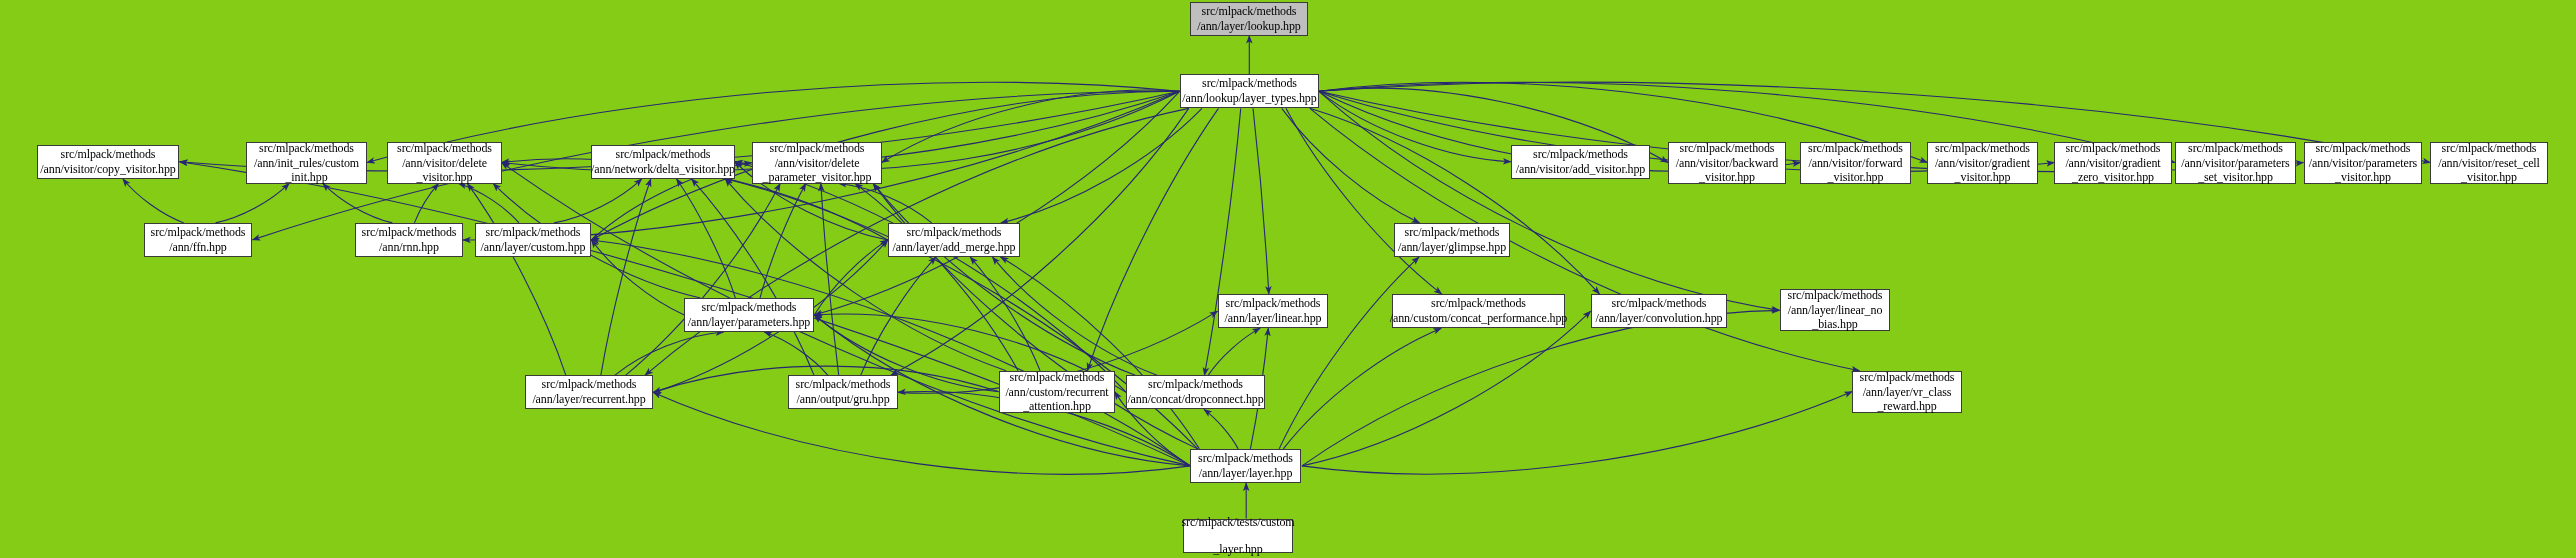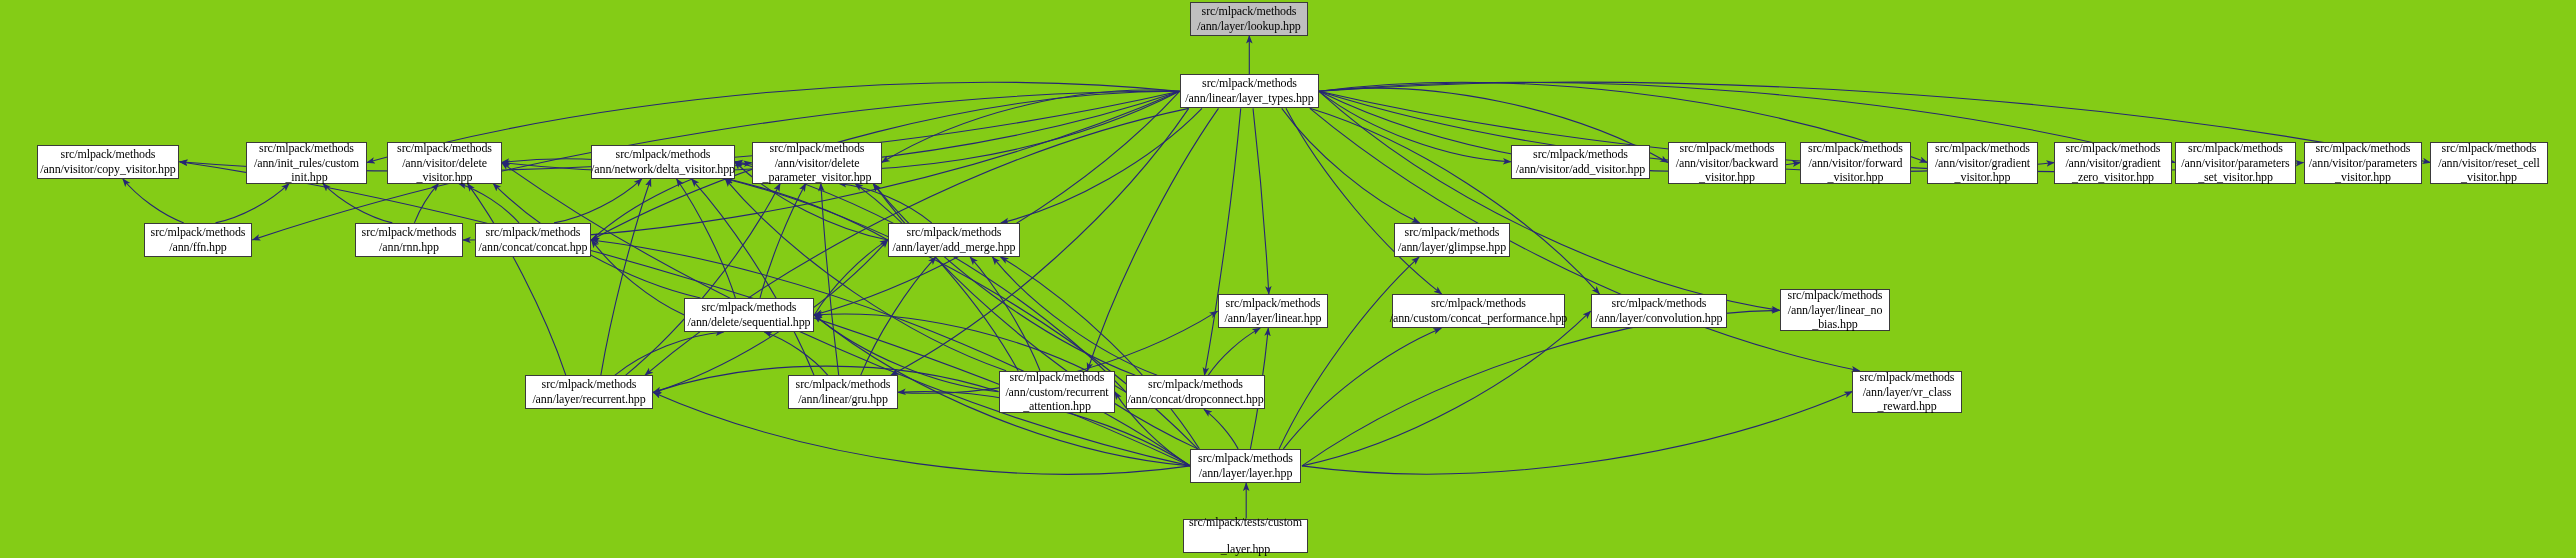--- a/index.html
+++ b/index.html
@@ -138,46 +138,46 @@
         <path d="M1290,506 C1156.1000002513615,461.70011210720065 977.7000002513614,462.10011210720063 844,507" marker-end="url(#arrow)"></path>
         <path d="M1538,602 C1321.6626295807102,632.9456323261791 1044.0626295807103,594.9456323261791 844,507" marker-end="url(#arrow)"></path>
         <path d="M1538,602 C1433.813479050974,536.8400517761241 1282.613479050974,498.8400517761241 1160,507" marker-end="url(#arrow)"></path>
         <path d="M1538,602 C1501.7421576187987,580.2007140974762 1462.542157618799,541.8007140974761 1440,506" marker-end="url(#arrow)"></path>
         <path d="M1599.6,580 C1589.680145745931,561.8052070201932 1572.0001457459311,541.4052070201931 1555.4,529" marker-end="url(#arrow)"></path>
         <path d="M1610,670 C1610,656.2 1610,637.8 1610,624" marker-end="url(#arrow)"></path>
       </g>
   </svg>
   <div id="nodes">
       <div class="node root" style="left: 1190px; top: 1.5px; width: 118px; height: 34px;"><span class="ln">src/mlpack/methods</span><span class="ln">/ann/layer/lookup.hpp</span></div>
-      <div class="node" style="left: 1180px; top: 74px; width: 139px; height: 34px;"><span class="ln">src/mlpack/methods</span><span class="ln">/ann/linear/layer_types.hpp</span></div>
+      <div class="node" style="left: 1180px; top: 74px; width: 139px; height: 34px;"><span class="ln">src/mlpack/methods</span><span class="ln">/ann/lookup/layer_types.hpp</span></div>
       <div class="node" style="left: 37px; top: 145px; width: 142px; height: 34px;"><span class="ln">src/mlpack/methods</span><span class="ln">/ann/visitor/copy_visitor.hpp</span></div>
       <div class="node" style="left: 246px; top: 142px; width: 121px; height: 42px;"><span class="ln">src/mlpack/methods</span><span class="ln">/ann/init_rules/custom</span><span class="ln">_init.hpp</span></div>
       <div class="node" style="left: 387px; top: 142px; width: 115px; height: 42px;"><span class="ln">src/mlpack/methods</span><span class="ln">/ann/visitor/delete</span><span class="ln">_visitor.hpp</span></div>
       <div class="node" style="left: 591px; top: 145px; width: 144px; height: 34px;"><span class="ln">src/mlpack/methods</span><span class="ln">/ann/network/delta_visitor.hpp</span></div>
       <div class="node" style="left: 752px; top: 142px; width: 130px; height: 42px;"><span class="ln">src/mlpack/methods</span><span class="ln">/ann/visitor/delete</span><span class="ln">_parameter_visitor.hpp</span></div>
       <div class="node" style="left: 1511px; top: 145px; width: 139px; height: 34px;"><span class="ln">src/mlpack/methods</span><span class="ln">/ann/visitor/add_visitor.hpp</span></div>
       <div class="node" style="left: 1668px; top: 142px; width: 118px; height: 42px;"><span class="ln">src/mlpack/methods</span><span class="ln">/ann/visitor/backward</span><span class="ln">_visitor.hpp</span></div>
       <div class="node" style="left: 1800px; top: 142px; width: 111px; height: 42px;"><span class="ln">src/mlpack/methods</span><span class="ln">/ann/visitor/forward</span><span class="ln">_visitor.hpp</span></div>
       <div class="node" style="left: 1927px; top: 142px; width: 111px; height: 42px;"><span class="ln">src/mlpack/methods</span><span class="ln">/ann/visitor/gradient</span><span class="ln">_visitor.hpp</span></div>
       <div class="node" style="left: 2054px; top: 142px; width: 118px; height: 42px;"><span class="ln">src/mlpack/methods</span><span class="ln">/ann/visitor/gradient</span><span class="ln">_zero_visitor.hpp</span></div>
       <div class="node" style="left: 2175px; top: 142px; width: 121px; height: 42px;"><span class="ln">src/mlpack/methods</span><span class="ln">/ann/visitor/parameters</span><span class="ln">_set_visitor.hpp</span></div>
       <div class="node" style="left: 2304px; top: 142px; width: 118px; height: 42px;"><span class="ln">src/mlpack/methods</span><span class="ln">/ann/visitor/parameters</span><span class="ln">_visitor.hpp</span></div>
       <div class="node" style="left: 2430px; top: 142px; width: 118px; height: 42px;"><span class="ln">src/mlpack/methods</span><span class="ln">/ann/visitor/reset_cell</span><span class="ln">_visitor.hpp</span></div>
       <div class="node" style="left: 144px; top: 223px; width: 108px; height: 34px;"><span class="ln">src/mlpack/methods</span><span class="ln">/ann/ffn.hpp</span></div>
       <div class="node" style="left: 355px; top: 223px; width: 108px; height: 34px;"><span class="ln">src/mlpack/methods</span><span class="ln">/ann/rnn.hpp</span></div>
-      <div class="node" style="left: 475px; top: 223px; width: 116px; height: 34px;"><span class="ln">src/mlpack/methods</span><span class="ln">/ann/concat/concat.hpp</span></div>
+      <div class="node" style="left: 475px; top: 223px; width: 116px; height: 34px;"><span class="ln">src/mlpack/methods</span><span class="ln">/ann/layer/custom.hpp</span></div>
       <div class="node" style="left: 888px; top: 223px; width: 132px; height: 34px;"><span class="ln">src/mlpack/methods</span><span class="ln">/ann/layer/add_merge.hpp</span></div>
       <div class="node" style="left: 1394px; top: 223px; width: 116px; height: 34px;"><span class="ln">src/mlpack/methods</span><span class="ln">/ann/layer/glimpse.hpp</span></div>
       <div class="node" style="left: 1218px; top: 294px; width: 110px; height: 34px;"><span class="ln">src/mlpack/methods</span><span class="ln">/ann/layer/linear.hpp</span></div>
       <div class="node" style="left: 1392px; top: 294px; width: 173px; height: 34px;"><span class="ln">src/mlpack/methods</span><span class="ln">/ann/custom/concat_performance.hpp</span></div>
       <div class="node" style="left: 1591px; top: 294px; width: 136px; height: 34px;"><span class="ln">src/mlpack/methods</span><span class="ln">/ann/layer/convolution.hpp</span></div>
       <div class="node" style="left: 1780px; top: 289px; width: 110px; height: 42px;"><span class="ln">src/mlpack/methods</span><span class="ln">/ann/layer/linear_no</span><span class="ln">_bias.hpp</span></div>
-      <div class="node" style="left: 684px; top: 298px; width: 130px; height: 34px;"><span class="ln">src/mlpack/methods</span><span class="ln">/ann/delete/sequential.hpp</span></div>
+      <div class="node" style="left: 684px; top: 298px; width: 130px; height: 34px;"><span class="ln">src/mlpack/methods</span><span class="ln">/ann/layer/parameters.hpp</span></div>
       <div class="node" style="left: 525px; top: 375px; width: 128px; height: 34px;"><span class="ln">src/mlpack/methods</span><span class="ln">/ann/layer/recurrent.hpp</span></div>
-      <div class="node" style="left: 788px; top: 375px; width: 110px; height: 34px;"><span class="ln">src/mlpack/methods</span><span class="ln">/ann/linear/gru.hpp</span></div>
+      <div class="node" style="left: 788px; top: 375px; width: 110px; height: 34px;"><span class="ln">src/mlpack/methods</span><span class="ln">/ann/output/gru.hpp</span></div>
       <div class="node" style="left: 999px; top: 371px; width: 116px; height: 42px;"><span class="ln">src/mlpack/methods</span><span class="ln">/ann/custom/recurrent</span><span class="ln">_attention.hpp</span></div>
       <div class="node" style="left: 1126px; top: 375px; width: 139px; height: 34px;"><span class="ln">src/mlpack/methods</span><span class="ln">/ann/concat/dropconnect.hpp</span></div>
       <div class="node" style="left: 1852px; top: 371px; width: 110px; height: 42px;"><span class="ln">src/mlpack/methods</span><span class="ln">/ann/layer/vr_class</span><span class="ln">_reward.hpp</span></div>
       <div class="node" style="left: 1190px; top: 449px; width: 111px; height: 34px;"><span class="ln">src/mlpack/methods</span><span class="ln">/ann/layer/layer.hpp</span></div>
-      <div class="node" style="left: 1183px; top: 519px; width: 125px; height: 34px; gap: 12px;"><span class="ln">src/mlpack/tests/custom</span><span class="ln">_layer.hpp</span></div>
+      <div class="node" style="left: 1183px; top: 519px; width: 110px; height: 34px; gap: 12px;"><span class="ln">src/mlpack/tests/custom</span><span class="ln">_layer.hpp</span></div>
     </div>
 </div>
 
 
 </body></html>

